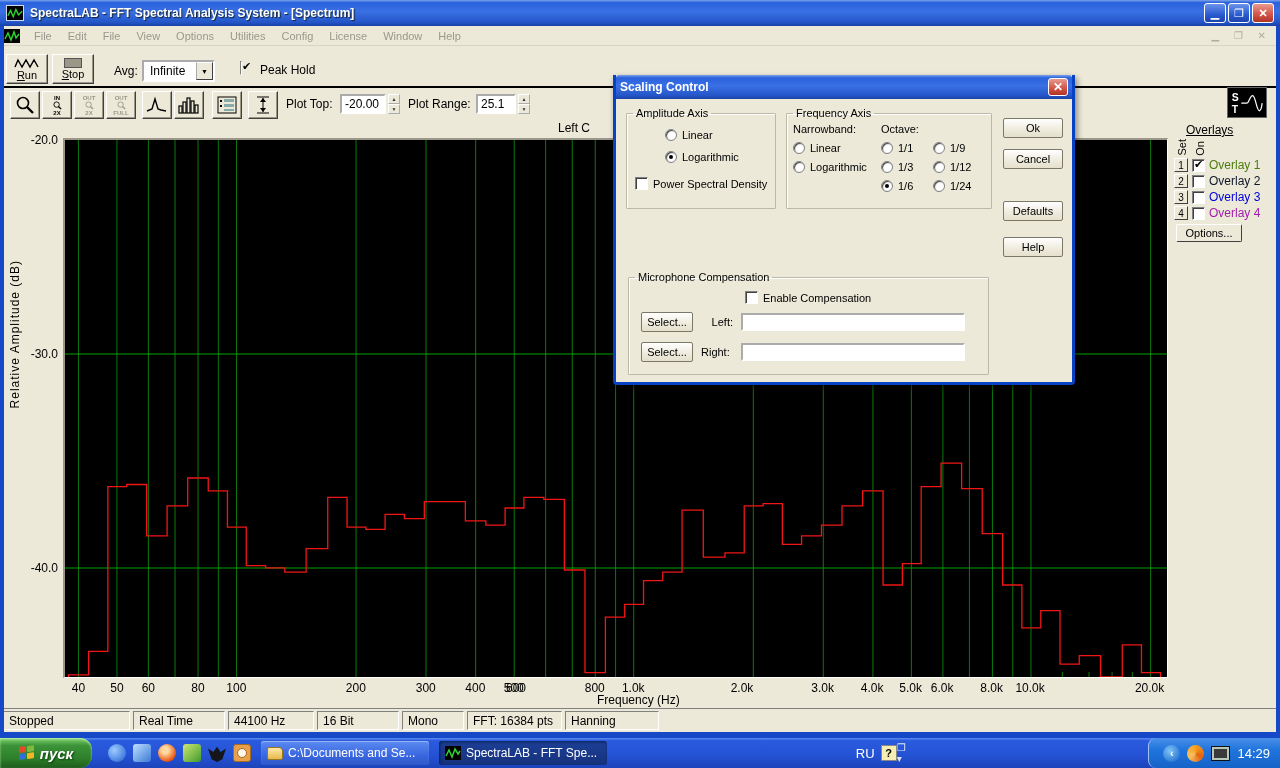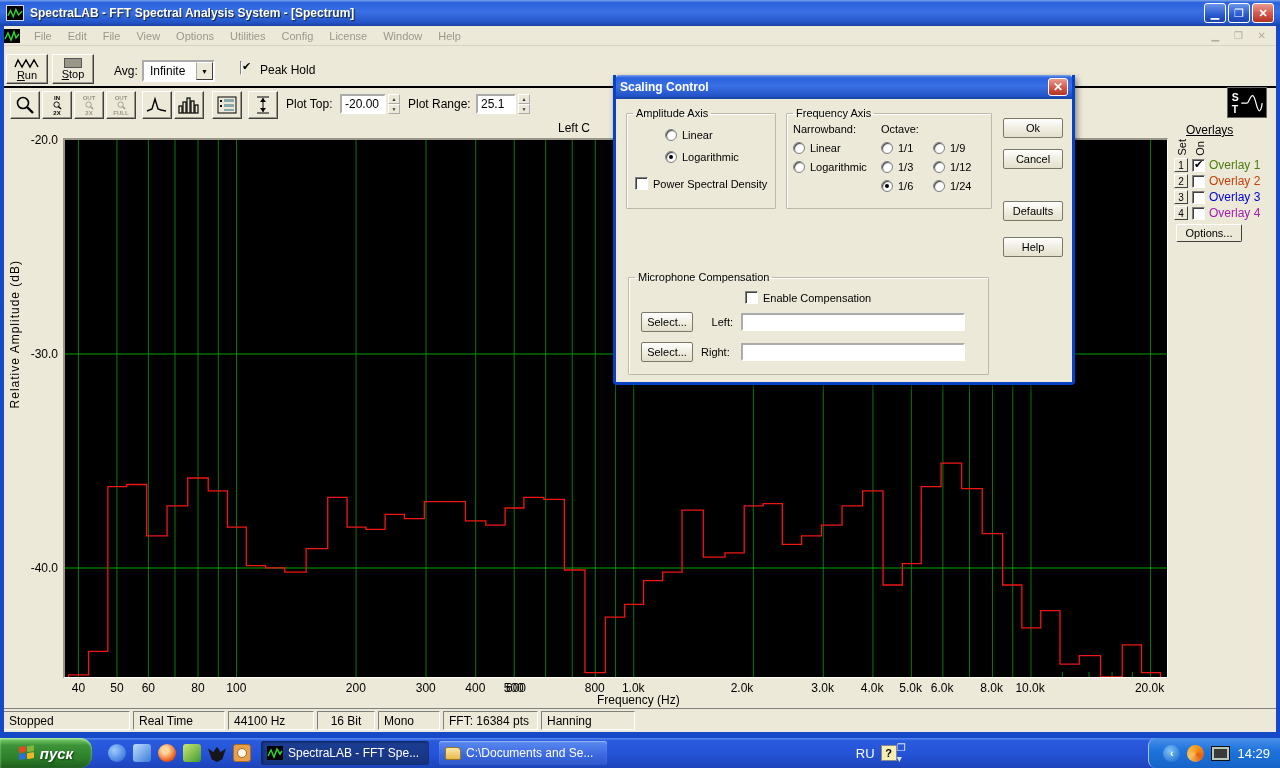--- a/index.html
+++ b/index.html
@@ -344,40 +344,40 @@
   <span class="abs vlbl" style="left:1194px;top:141px;">On</span>
 
   <div class="ovl-row" style="left:1174px;top:158px;">
     <span class="numbtn">1</span>
     <span class="cb checked"></span>
     <span class="ovl-label" style="color: #4d7c0f;">Overlay 1</span>
   </div>
   <div class="ovl-row" style="left:1174px;top:174px;">
     <span class="numbtn">2</span>
     <span class="cb"></span>
-    <span class="ovl-label" style="color: #c2410c;">Overlay 2</span>
+    <span class="ovl-label" style="color: #0f172a;">Overlay 2</span>
   </div>
   <div class="ovl-row" style="left:1174px;top:190px;">
     <span class="numbtn">3</span>
     <span class="cb"></span>
     <span class="ovl-label" style="color: rgb(0, 0, 216);">Overlay 3</span>
   </div>
   <div class="ovl-row" style="left:1174px;top:206px;">
     <span class="numbtn">4</span>
     <span class="cb"></span>
     <span class="ovl-label" style="color: #a21caf;">Overlay 4</span>
   </div>
   <div class="abs xpbtn" style="left:1176px;top:224px;width:66px;height:18px;line-height:16px;border:1px solid #404040;background:#ece9d8;border-top-color:#fff;border-left-color:#fff;">Options...</div>
 
   
   <div class="abs statusbar">
     <span class="stcell" style="width:127px;">Stopped</span>
     <span class="stcell" style="width:92px;">Real Time</span>
     <span class="stcell" style="width:86px;">44100 Hz</span>
-    <span class="stcell" style="width:58px;text-align:center;">16 Bit</span>
+    <span class="stcell" style="width:82px;">16 Bit</span>
     <span class="stcell" style="width:62px;">Mono</span>
     <span class="stcell" style="width:95px;">FFT: 16384 pts</span>
     <span class="stcell" style="width:94px;">Hanning</span>
   </div>
   <div class="abs appframe-b"></div>
   <div class="abs appframe-l"></div>
   <div class="abs appframe-r"></div>
 
   
   <div class="abs dialog">
@@ -483,31 +483,31 @@
     <div class="ql">
       <span class="qlicon" style="background:radial-gradient(circle at 35% 35%,#9ecbff,#1f5fd0);border-radius:50%;"></span>
       <span class="qlicon" style="background:linear-gradient(135deg,#bfe0ff,#3a7ad6);"></span>
       <span class="qlicon" style="background:radial-gradient(circle at 40% 35%,#ffd9a0 20%,#e85510 70%);border-radius:50%;"></span>
       <span class="qlicon" style="background:linear-gradient(135deg,#cfe873,#3f9a2f);"></span>
       <span class="qlicon" style="background:#15151c;clip-path:polygon(0 25%,30% 45%,50% 15%,70% 45%,100% 25%,80% 85%,50% 100%,20% 85%);"></span>
       <span class="qlicon" style="background:#e8a04a;border:1px solid #a86a20;position:relative;">
           <span style="position:absolute;inset:3px;border-radius:50%;background:#fff7ea;border:1px solid #a86a20;"></span>
         </span>
     </div>
+    <div class="taskbtn idle">
+      <span style="width:16px;height:13px;background:linear-gradient(180deg,#ffe9a8,#e8b84a);border:1px solid #9a7820;border-radius:2px 4px 2px 2px;flex:none;"></span>
+      <span>C:\Documents and Se...</span>
+    </div>
     <div class="taskbtn active">
       <span style="width:16px;height:14px;background:#000;flex:none;display:inline-block;">
         <svg viewBox="0 0 16 14">
             <polyline points="1,10 4,4 7,11 10,3 13,8 15,5" fill="none" stroke="#2fd42f" stroke-width="1.5"></polyline>
           </svg>
       </span>
       <span>SpectraLAB - FFT Spe...</span>
-    </div>
-    <div class="taskbtn idle">
-      <span style="width:16px;height:13px;background:linear-gradient(180deg,#ffe9a8,#e8b84a);border:1px solid #9a7820;border-radius:2px 4px 2px 2px;flex:none;"></span>
-      <span>C:\Documents and Se...</span>
     </div>
     <span class="lang">RU</span>
     <span style="width:16px;height:16px;background:#f6eeb2;border:1px solid #888;color:#000;text-align:center;line-height:15px;font-weight:bold;">?</span>
     <span style="color:#dbe6fa;font-size:10px;">❐<br>▾</span>
     <div class="tray">
       <span class="trayico" style="background:radial-gradient(circle at 40% 35%,#7fc4f8,#1060c8);color:#fff;text-align:center;line-height:16px;font-weight:bold;">‹</span>
       <span class="trayico" style="background:conic-gradient(#f8a020,#e06010,#f8c060,#f8a020);"></span>
       <span style="width:19px;height:15px;background:#3a3a3a;border:1px solid #111;box-shadow:inset 0 0 0 2px #b8c8b8;"></span>
       <span class="time">14:29</span>
     </div>

